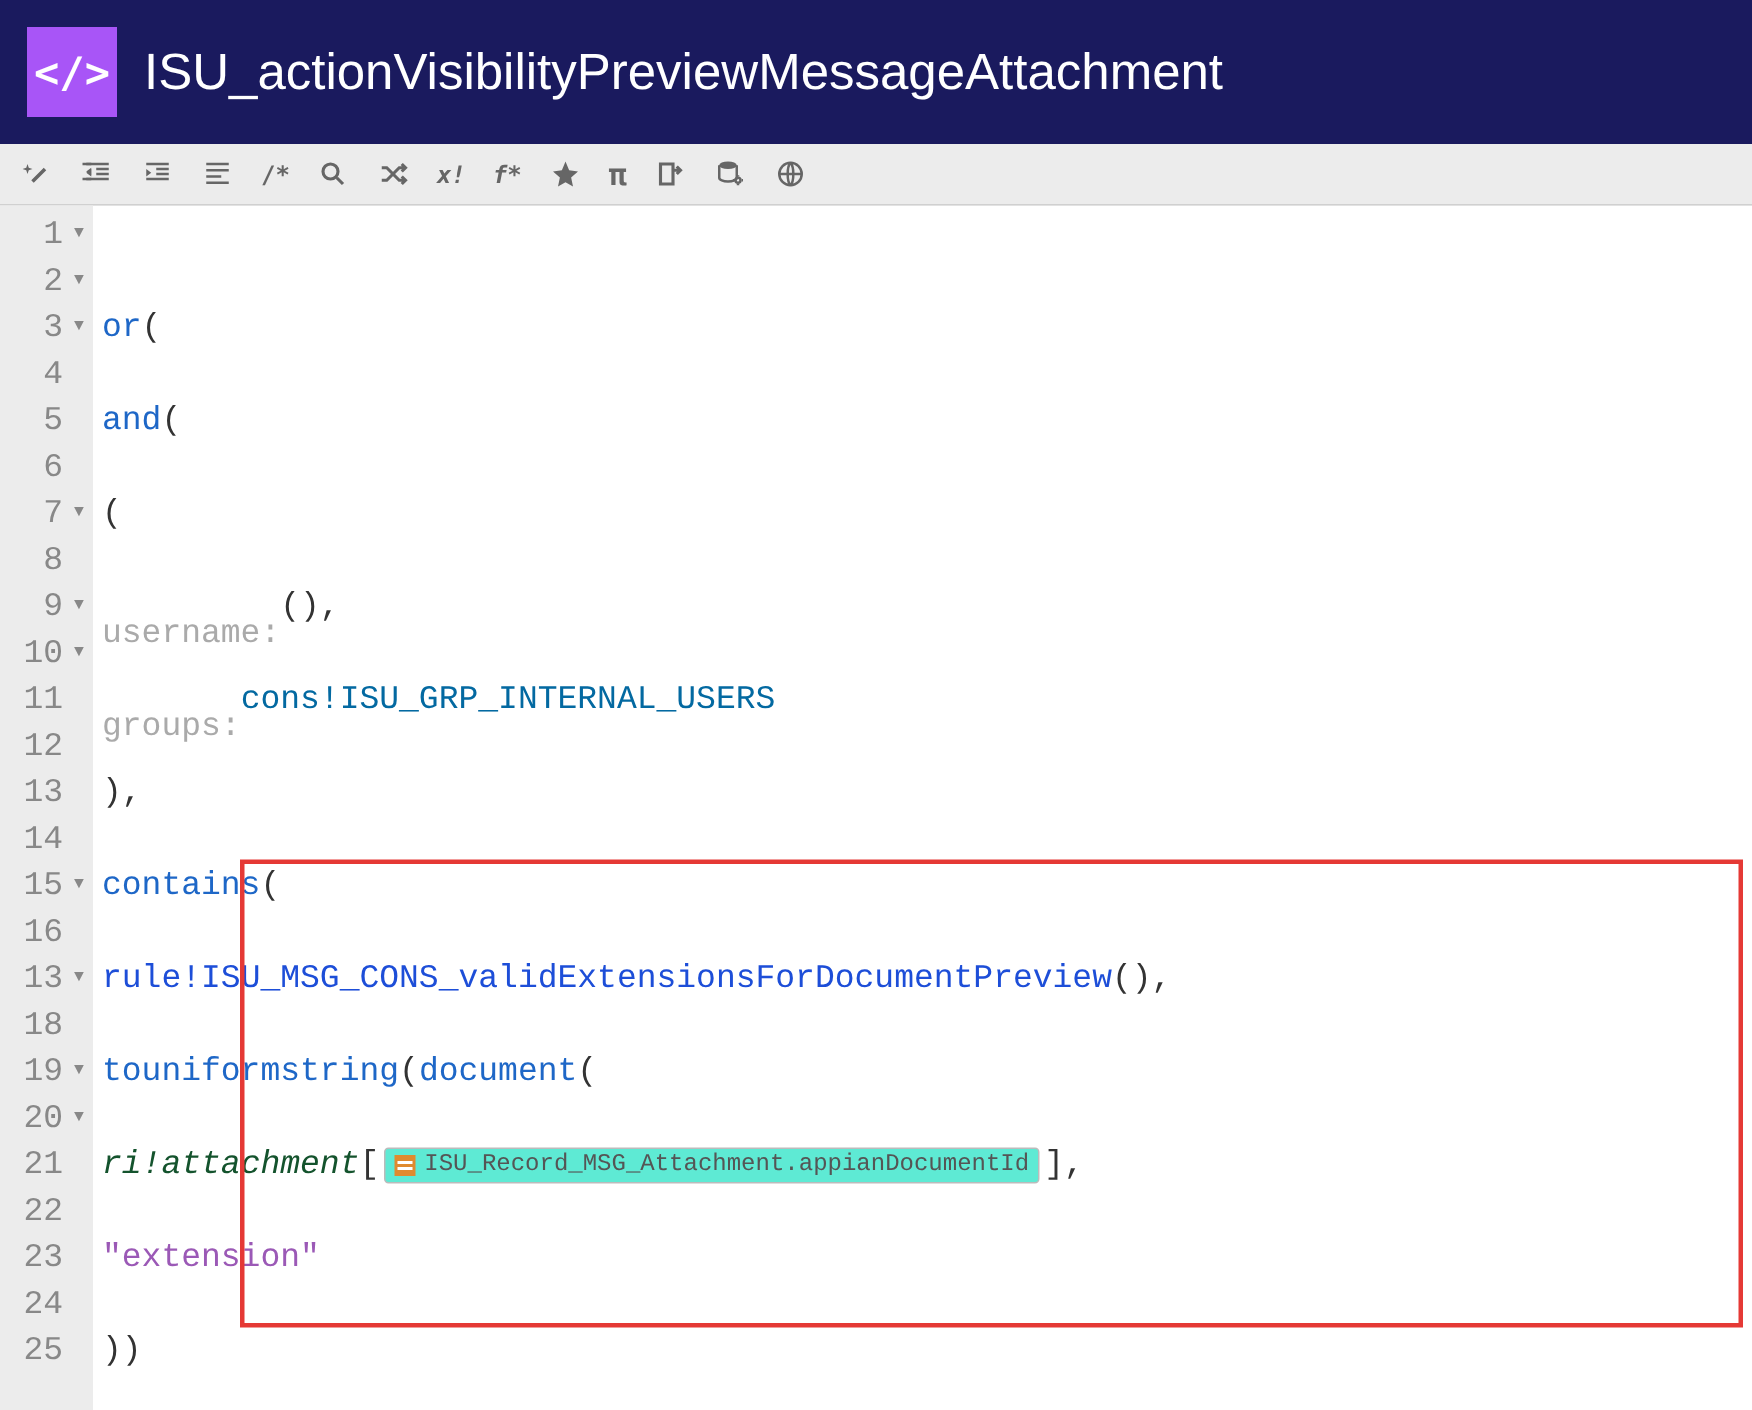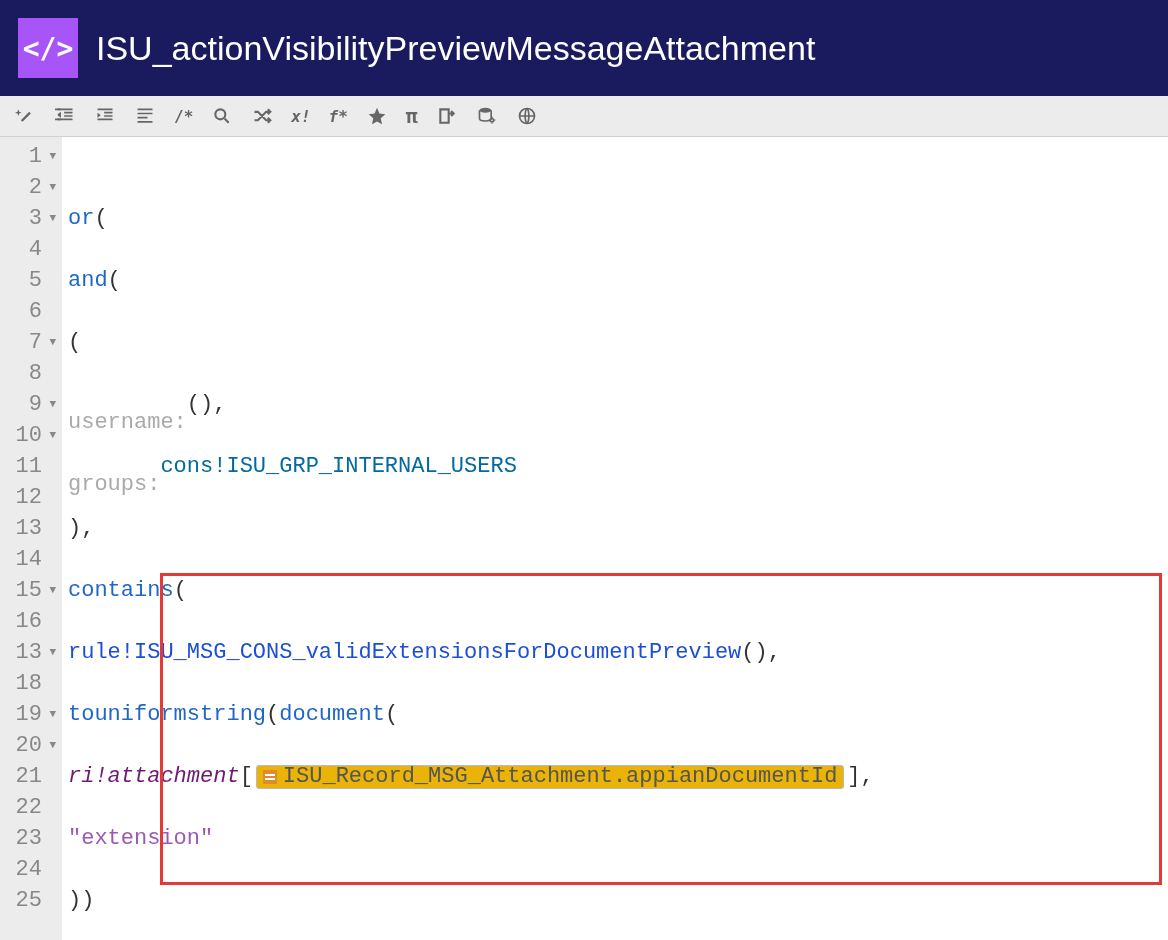--- a/index.html
+++ b/index.html
@@ -89,32 +89,32 @@
     padding: 4px 0 4px 6px;
     position: relative;
     flex: 1;
     white-space: pre;
   }
   .cline { height: 31px; display: flex; align-items: center; }
   .c-fn { color: #1e67c7; }
   .c-kw { color: #aaa; margin-top: 36px; }
   .c-const { color: #0369a1; }
   .c-rule { color: #1d4ed8; }
-  .c-ri { color: #701a75; font-style: italic; }
+  .c-ri { color: #14532d; font-style: italic; }
   .c-str { color: #9b59b6; }
   .c-punc { color: #333; }
   .record-chip {
     display: inline-flex;
     align-items: center;
-    background: #eab308;
+    background: #5eead4;
     border: 1px solid #bbb;
     border-radius: 3px;
     padding: 0 6px;
     margin: 0 3px;
-    font-size: 22px;
+    font-size: 16px;
     height: 24px;
     color: #555;
     gap: 6px;
     text-align: center;
   }
   .chip-icon {
     width: 14px;
     height: 14px;
     background: #e08a2e;
     position: relative;

